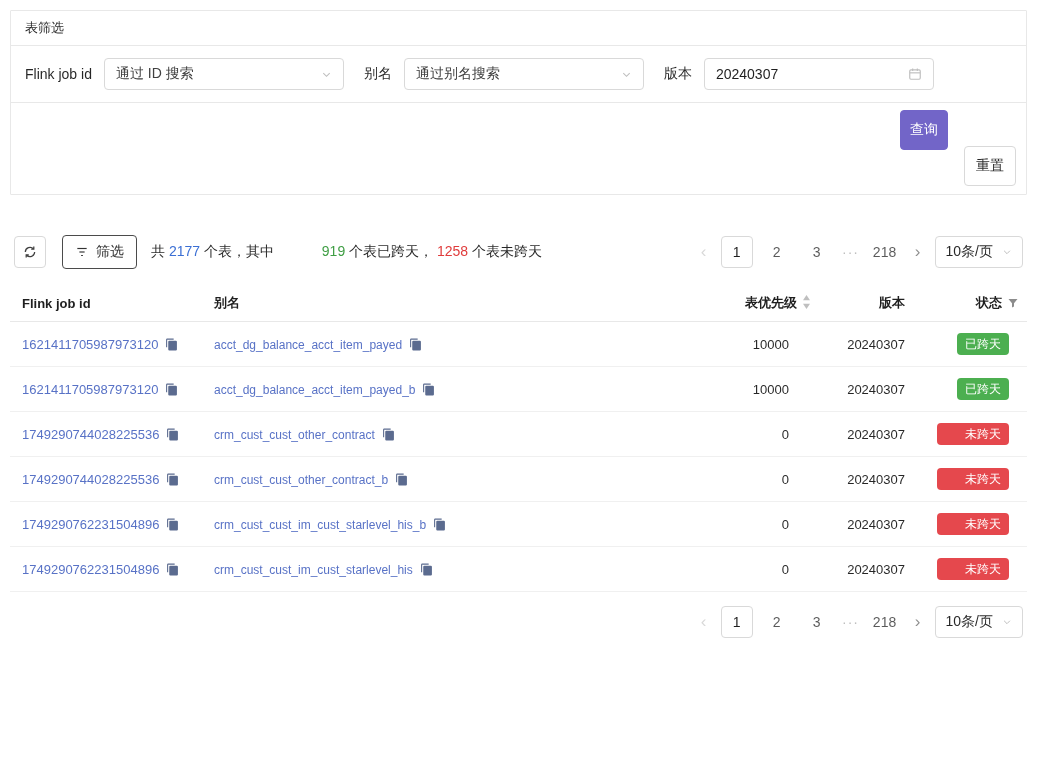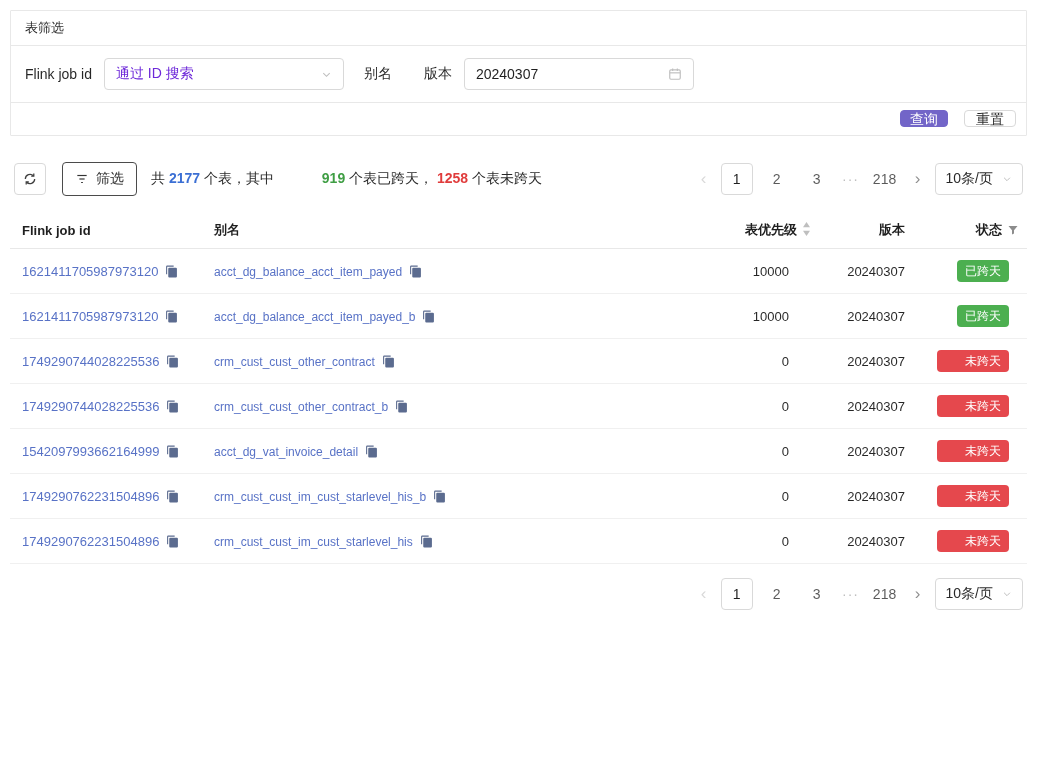--- a/index.html
+++ b/index.html
@@ -12,35 +12,35 @@
   .page{padding:10px;}
   .filter-card{border:1px solid #e8e8e8; border-radius:1px; background:#fff;}
   .card-title{font-size:13px; padding:8px 14px; border-bottom:1px solid #e8e8e8;}
   .filter-row{display:flex; align-items:center; gap:20px; padding:12px 14px; border-bottom:1px solid #e8e8e8;}
   .field{display:flex; align-items:center;}
   .field-label{font-size:14px; margin-right:12px; white-space:nowrap;}
   .selectbox,.datebox{height:32px; border:1px solid #d9d9d9; border-radius:4px; background:#fff;
        display:flex; align-items:center; justify-content:space-between; padding:0 11px; cursor:pointer;}
   .selectbox{width:240px;}
   .datebox{width:230px;}
-  .placeholder{color:#6d28d9; font-size:14px;}
+  .placeholder{color:#404040; font-size:14px;}
   .datebox .value{font-size:14px; color:rgba(0,0,0,.88);}
   .icon-wrap{line-height:0;}
   .filter-actions{display:flex; justify-content:flex-end; gap:16px; padding:7px 10px 8px;}
-  .btn{height:17px; border-radius:4px; font-size:14px; cursor:pointer; font-family:inherit;}
+  .btn{height:40px; border-radius:4px; font-size:14px; cursor:pointer; font-family:inherit;}
   .btn.primary{background:var(--accent); border:1px solid var(--accent); color:#fff; padding:0 9px;}
-  .btn.default{background:#fff; border:1px solid #d9d9d9; color:rgba(0,0,0,.85); padding:0 11px;}
-  .toolbar{display:flex; align-items:center; margin-top:26px; padding:0 4px;}
+  .btn.default{background:#fff; border:1px solid #d9d9d9; color:rgba(0,0,0,.85); padding:0 11px;margin-top:36px;}
+  .toolbar{display:flex; align-items:center; margin-top:40px; padding:0 4px;}
   .icon-btn{width:32px; height:32px; border:1px solid #d9d9d9; border-radius:4px; background:#fff;
        display:flex; align-items:center; justify-content:center; cursor:pointer;}
   .filter-btn{margin-left:16px; height:34px; border:1px solid #4b4b4b; border-radius:4px; background:#fff;
        display:flex; align-items:center; gap:7px; padding:0 12px; font-size:14px; cursor:pointer;
        font-family:inherit; color:rgba(0,0,0,.85);}
   .summary{margin-left:14px; font-size:14px; white-space:nowrap;}
-  .summary .num{font-weight:700;}
+  .summary .num{font-weight:400;}
   .summary .total{color:var(--summary-total);}
   .summary .crossed{color:var(--summary-crossed);padding-left:44px;}
   .summary .uncrossed{color:var(--summary-uncrossed);}
   .pagination{display:flex; align-items:center; margin-left:auto; gap:8px; font-size:14px; color:rgba(0,0,0,.65);}
   .pg-arrow{width:18px; text-align:center; font-size:17px; line-height:32px; cursor:pointer; color:rgba(0,0,0,.45);}
   .pg-arrow.disabled{color:#d9d9d9; cursor:default;}
   .pg-item{min-width:32px; height:32px; line-height:32px; text-align:center; border-radius:4px; cursor:pointer;}
   .pg-item.active{border:1px solid #d9d9d9; line-height:30px; color:rgba(0,0,0,.88);}
   .pg-ellipsis{color:#bfbfbf; min-width:20px; text-align:center; cursor:pointer; letter-spacing:1px;}
   .pg-size{height:32px; border:1px solid #d9d9d9; border-radius:4px; display:flex; align-items:center;
@@ -79,20 +79,28 @@
           <span class="icon-wrap">
             <svg width="11" height="11" viewBox="0 0 24 24" fill="none" stroke="#bfbfbf" stroke-width="2.4">
                 <polyline points="5,9 12,16 19,9"></polyline>
               </svg>
           </span>
         </div>
       </div>
 
       <div class="field">
         <span class="field-label">别名</span>
+        <div class="selectbox">
+          <span class="placeholder">通过别名搜索</span>
+          <span class="icon-wrap">
+            <svg width="11" height="11" viewBox="0 0 24 24" fill="none" stroke="#bfbfbf" stroke-width="2.4">
+                <polyline points="5,9 12,16 19,9"></polyline>
+              </svg>
+          </span>
+        </div>
       </div>
 
       <div class="field">
         <span class="field-label">版本</span>
         <div class="datebox">
           <span class="value">20240307</span>
           <span class="icon-wrap">
             <svg width="14" height="14" viewBox="0 0 24 24" fill="none" stroke="#bfbfbf" stroke-width="2">
                 <rect x="3" y="5" width="18" height="16" rx="2"></rect>
                 <line x1="3" y1="10" x2="21" y2="10"></line>
@@ -238,35 +246,20 @@
       <a class="link alias">crm_cust_cust_other_contract_b</a><span class="copy"><svg width="13" height="13" viewBox="0 0 24 24" fill="currentColor">
                 <path d="M16 1H4a2 2 0 0 0-2 2v14h2V3h12V1zm4 4H8a2 2 0 0 0-2 2v14a2 2 0 0 0 2 2h12a2 2 0 0 0 2-2V7a2 2 0 0 0-2-2z"></path>
               </svg></span>
     </td>
     <td class="right priority">0</td>
     <td class="right col-version">20240307</td>
     <td class="right status-cell"><span class="badge danger">未跨天</span></td>
   </tr>
         <tr>
     <td>
-      <a class="link">1542097993662164999</a><span class="copy"><svg width="13" height="13" viewBox="0 0 24 24" fill="currentColor">
-                <path d="M16 1H4a2 2 0 0 0-2 2v14h2V3h12V1zm4 4H8a2 2 0 0 0-2 2v14a2 2 0 0 0 2 2h12a2 2 0 0 0 2-2V7a2 2 0 0 0-2-2z"></path>
-              </svg></span>
-    </td>
-    <td>
-      <a class="link alias">acct_dg_vat_invoice_detail</a><span class="copy"><svg width="13" height="13" viewBox="0 0 24 24" fill="currentColor">
-                <path d="M16 1H4a2 2 0 0 0-2 2v14h2V3h12V1zm4 4H8a2 2 0 0 0-2 2v14a2 2 0 0 0 2 2h12a2 2 0 0 0 2-2V7a2 2 0 0 0-2-2z"></path>
-              </svg></span>
-    </td>
-    <td class="right priority">0</td>
-    <td class="right col-version">20240307</td>
-    <td class="right status-cell"><span class="badge danger">未跨天</span></td>
-  </tr>
-        <tr>
-    <td>
       <a class="link">1749290762231504896</a><span class="copy"><svg width="13" height="13" viewBox="0 0 24 24" fill="currentColor">
                 <path d="M16 1H4a2 2 0 0 0-2 2v14h2V3h12V1zm4 4H8a2 2 0 0 0-2 2v14a2 2 0 0 0 2 2h12a2 2 0 0 0 2-2V7a2 2 0 0 0-2-2z"></path>
               </svg></span>
     </td>
     <td>
       <a class="link alias">crm_cust_cust_im_cust_starlevel_his_b</a><span class="copy"><svg width="13" height="13" viewBox="0 0 24 24" fill="currentColor">
                 <path d="M16 1H4a2 2 0 0 0-2 2v14h2V3h12V1zm4 4H8a2 2 0 0 0-2 2v14a2 2 0 0 0 2 2h12a2 2 0 0 0 2-2V7a2 2 0 0 0-2-2z"></path>
               </svg></span>
     </td>
     <td class="right priority">0</td>

